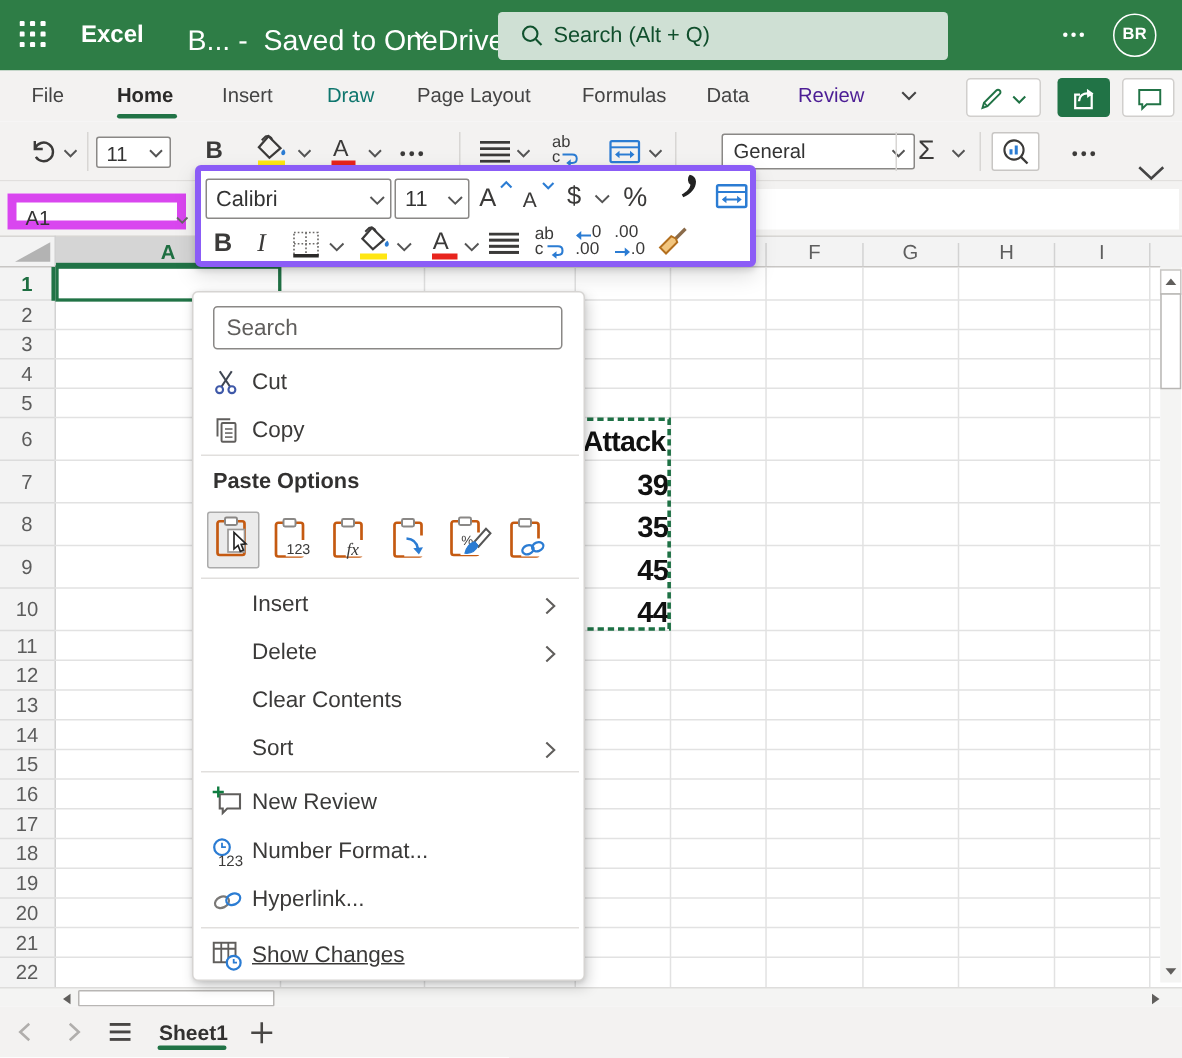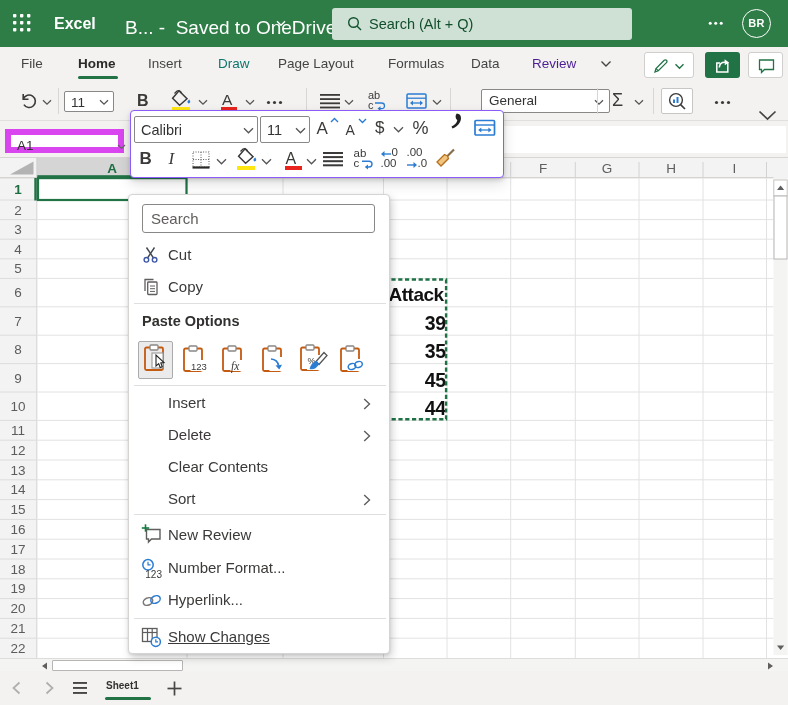--- a/index.html
+++ b/index.html
@@ -355,29 +355,29 @@
       <path d="M8.5 1.5 L2.5 7 L8.5 12.5" fill="none" stroke="#b0aeac" stroke-width="1.7"></path>
     </svg>
   <svg class="ab" style="left:44px;top:10px" width="11" height="14" viewBox="0 0 11 14">
       <path d="M2.5 1.5 L8.5 7 L2.5 12.5" fill="none" stroke="#b0aeac" stroke-width="1.7"></path>
     </svg>
   <svg class="ab" style="left:73px;top:11px" width="15" height="12" viewBox="0 0 15 12">
       <rect x="0" y="0" width="14" height="1.9" fill="#484644"></rect>
       <rect x="0" y="5" width="14" height="1.9" fill="#484644"></rect>
       <rect x="0" y="10" width="14" height="1.9" fill="#484644"></rect>
     </svg>
-  <div class="txt" style="left:106px;top:9px;font-size:10px;font-weight:bold;color:#323130;">Sheet1</div>
+  <div class="txt" style="left:106px;top:9px;font-size:14px;font-weight:bold;color:#323130;">Sheet1</div>
   <div class="ab" style="left:105px;top:25.5px;width:46px;height:3.2px;background:#217346;border-radius:1.5px;"></div>
   <svg class="ab" style="left:167px;top:10px" width="15" height="15" viewBox="0 0 15 15">
       <line x1="7.5" y1="0.5" x2="7.5" y2="14.5" stroke="#484644" stroke-width="1.7"></line>
       <line x1="0.5" y1="7.5" x2="14.5" y2="7.5" stroke="#484644" stroke-width="1.7"></line>
     </svg>
 </div>
 
-<div class="ab" style="left:129.5px;top:109.5px;width:374px;height:68.5px;background:#fff;border:1px solid #8b5cf6;border-radius:4px;box-shadow:0 2px 4px rgba(0,0,0,0.14),0 6px 14px rgba(0,0,0,0.13);z-index:50;">
+<div class="ab" style="left:129.5px;top:109.5px;width:374px;height:68.5px;background:#fff;border:4px solid #8b5cf6;border-radius:4px;box-shadow:0 2px 4px rgba(0,0,0,0.14),0 6px 14px rgba(0,0,0,0.13);z-index:50;">
 
   <div class="ab" style="left:3.5px;top:5.5px;width:124px;height:27px;background:#fff;border:1px solid #8a8886;border-radius:2px;">
     <div class="txt" style="left:6px;top:4.5px;font-size:14.5px;color:#333;">Calibri</div>
     <svg class="ab" style="left:108px;top:10px" width="11" height="8" viewBox="0 0 11 8">
         <path d="M1 1.3 L5.5 5.8 L10 1.3" fill="none" stroke="#555" stroke-width="1.3"></path>
       </svg>
   </div>
   <div class="ab" style="left:129.5px;top:5.5px;width:50px;height:27px;background:#fff;border:1px solid #8a8886;border-radius:2px;">
     <div class="txt" style="left:6px;top:4.5px;font-size:14.5px;color:#333;">11</div>
     <svg class="ab" style="left:34px;top:10px" width="11" height="8" viewBox="0 0 11 8">

